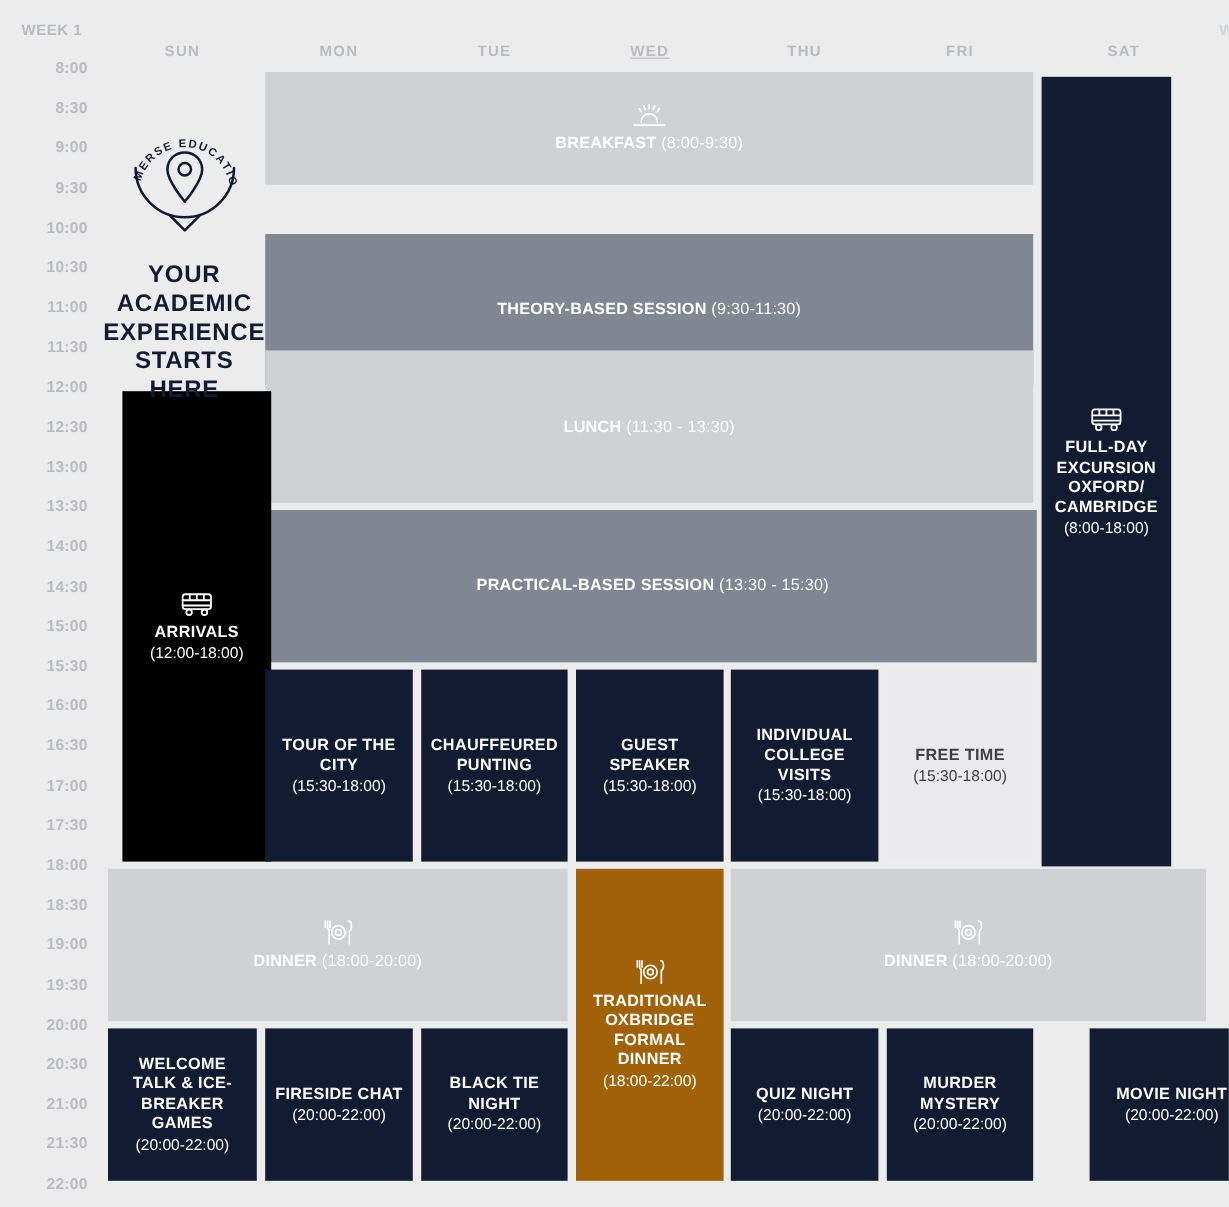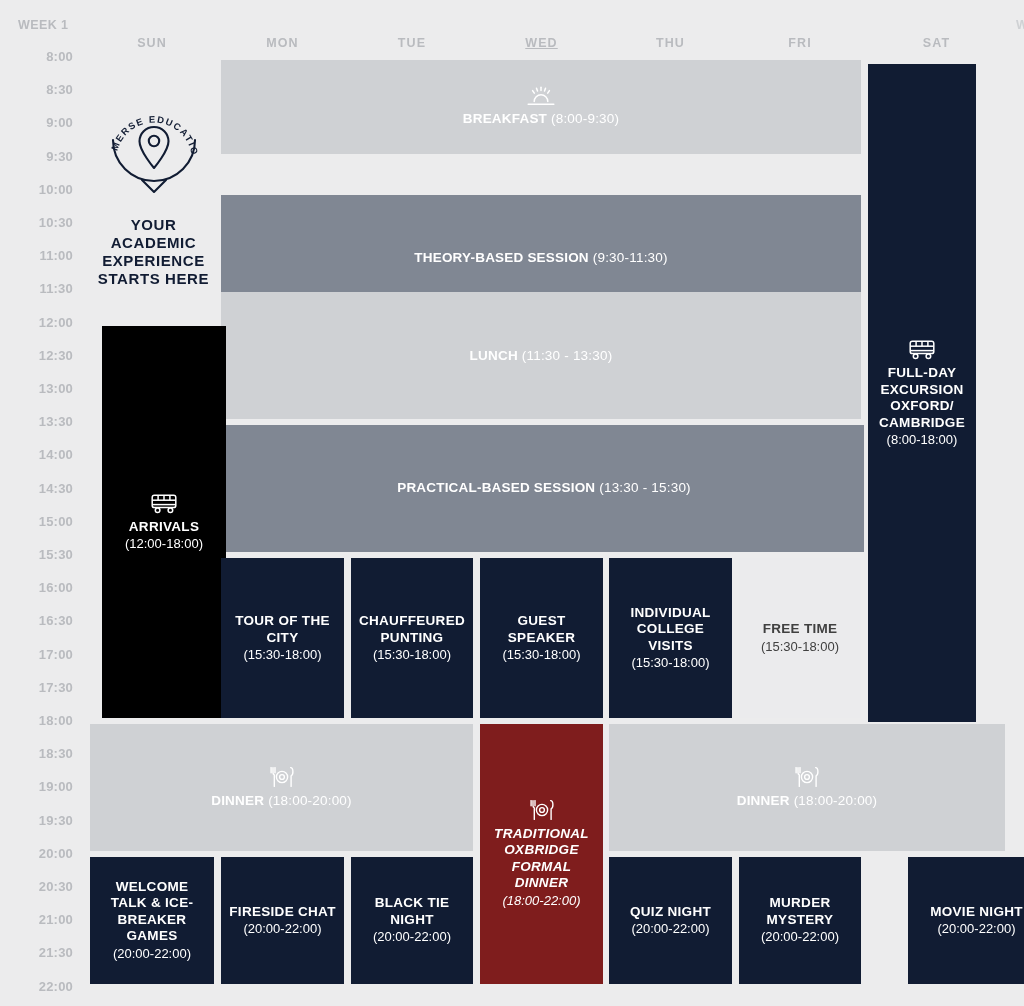--- a/index.html
+++ b/index.html
@@ -61,36 +61,36 @@
 
   
   .evt.stack .etitle { font-size: 13.5px; }
   .evt.stack .etime  { font-size: 13px; margin-top: 1px; }
 
   
   .t-meal   { background: #cfd1d4; color: #ffffff; }
   .t-study  { background: #808793; color: #ffffff; }
   .t-navy   { background: #111c33; color: #ffffff; }
   .t-black  { background: #000000; color: #ffffff; }
-  .t-gold   { background: #7f1d1d; color: #ffffff; font-style: italic; }
+  .t-gold   { background: #a16207; color: #ffffff; }
   .t-free   { background: #ebebed; color: #404040; }
 
   .icon { display: block; margin-bottom: 5px; line-height: 0; }
   .icon svg { display: block; }
 
   
   .intro {
     position: absolute;
     display: flex; flex-direction: column;
     align-items: center; justify-content: flex-start;
     text-align: center;
   }
   .intro .logo { margin-bottom: 12px; }
   .intro .intro-text {
-    font-size: 15px; font-weight: 700; line-height: 1.2;
+    font-size: 20px; font-weight: 700; line-height: 1.2;
     letter-spacing: .6px; color: #111c33;
   }
 </style>
 </head>
 <body>
 
 <div id="root">
 
   <div class="week-label">WEEK 1</div>
   <div class="week-label-right">WEEK 2</div>

